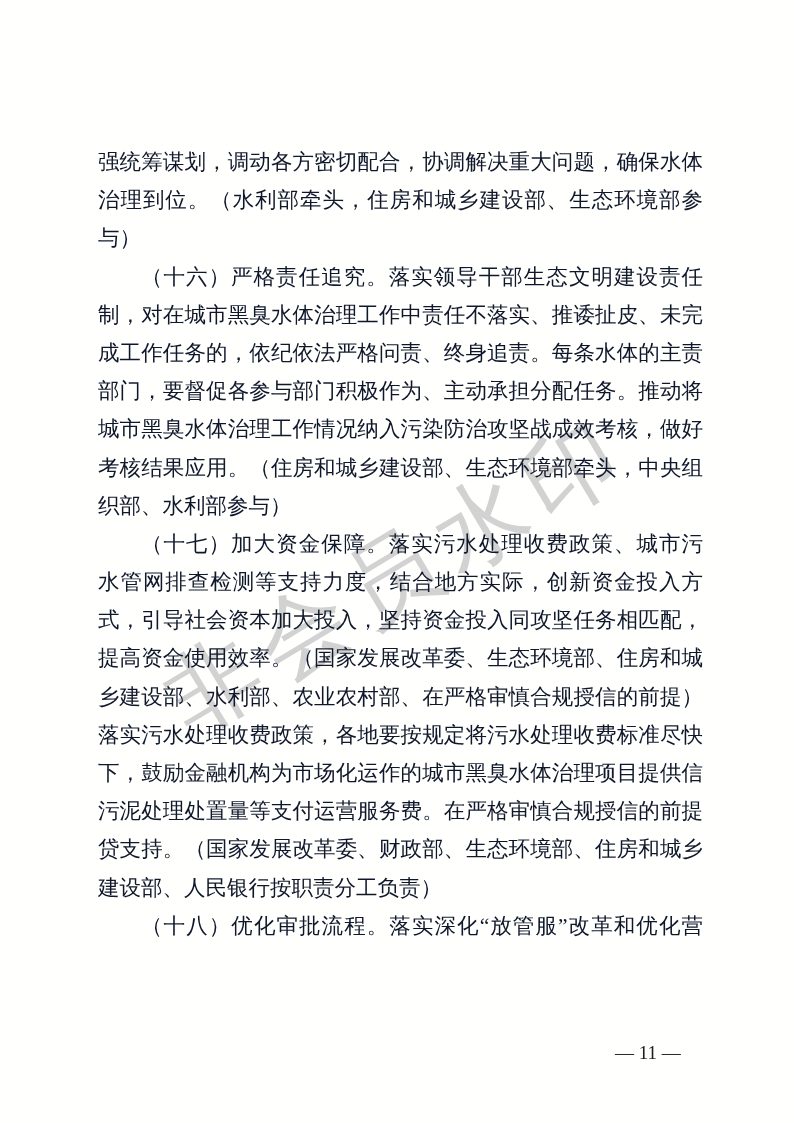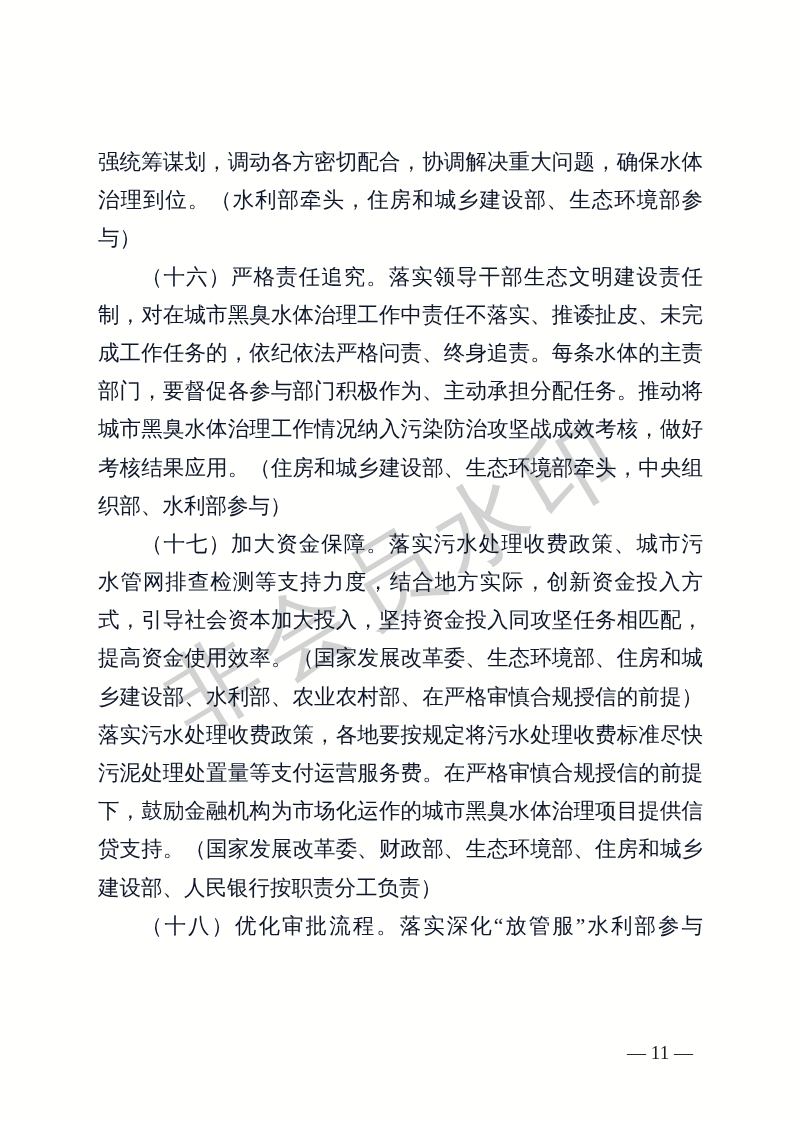--- a/index.html
+++ b/index.html
@@ -57,21 +57,20 @@
   .line.indent {
     text-indent: 43px;
   }
   .page-number {
     position: absolute;
     left: 615px;
     top: 1039px;
     width: 90px;
     height: 28px;
     line-height: 28px;
-    text-align: center;
     font-size: 19px;
     color: #1c1c1c;
     white-space: nowrap;
   }
 </style>
 </head>
 <body>
 
 <div class="page">
 
@@ -87,22 +86,22 @@
     <div class="line full">部门，要督促各参与部门积极作为、主动承担分配任务。推动将</div>
     <div class="line full">城市黑臭水体治理工作情况纳入污染防治攻坚战成效考核，做好</div>
     <div class="line full">考核结果应用。（住房和城乡建设部、生态环境部牵头，中央组</div>
     <div class="line end">织部、水利部参与）</div>
     <div class="line full indent">（十七）加大资金保障。落实污水处理收费政策、城市污</div>
     <div class="line full">水管网排查检测等支持力度，结合地方实际，创新资金投入方</div>
     <div class="line full">式，引导社会资本加大投入，坚持资金投入同攻坚任务相匹配，</div>
     <div class="line full">提高资金使用效率。（国家发展改革委、生态环境部、住房和城</div>
     <div class="line full">乡建设部、水利部、农业农村部、在严格审慎合规授信的前提）</div>
     <div class="line full">落实污水处理收费政策，各地要按规定将污水处理收费标准尽快</div>
+    <div class="line full">下，鼓励金融机构为市场化运作的城市黑臭水体治理项目提供信</div>
     <div class="line full">污泥处理处置量等支付运营服务费。在严格审慎合规授信的前提</div>
-    <div class="line full">下，鼓励金融机构为市场化运作的城市黑臭水体治理项目提供信</div>
     <div class="line full">贷支持。（国家发展改革委、财政部、生态环境部、住房和城乡</div>
     <div class="line end">建设部、人民银行按职责分工负责）</div>
-    <div class="line full indent">（十八）优化审批流程。落实深化“放管服”水利部参与</div>
+    <div class="line full indent">（十八）优化审批流程。落实深化“放管服”改革和优化营</div>
   </div>
 
   <div class="page-number">— 11 —</div>
 
 </div>
 
 </body></html>

